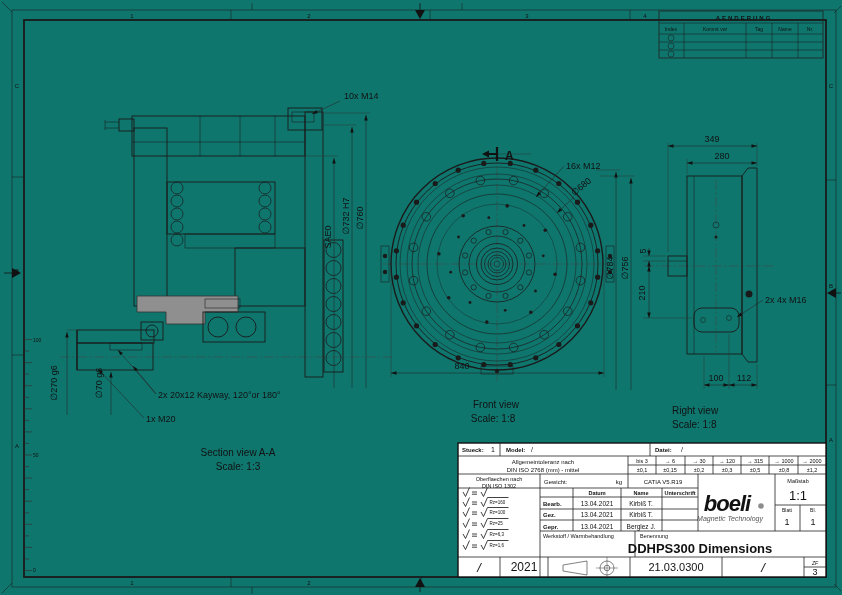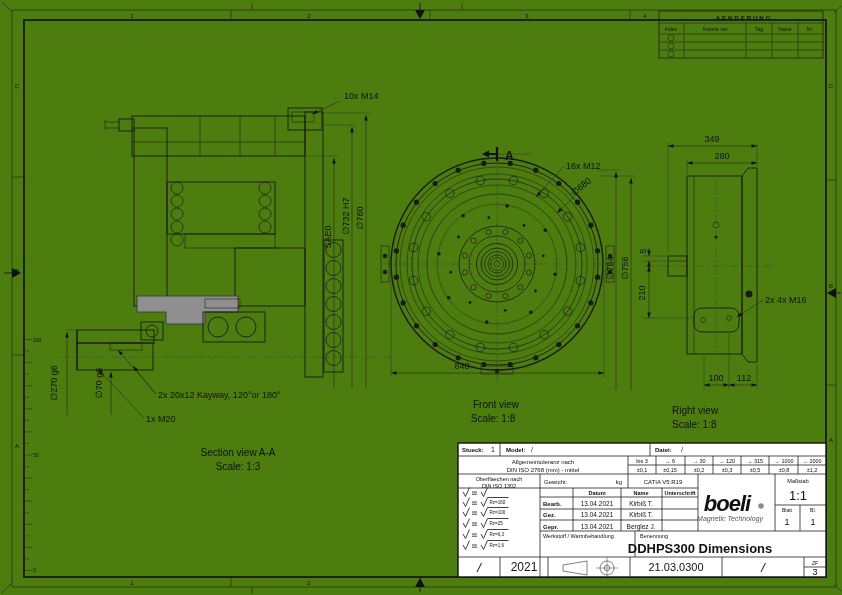--- a/index.html
+++ b/index.html
@@ -1,16 +1,16 @@
 <!DOCTYPE html>
 <html><head>
 <meta charset="utf-8">
 <style>
   html,body{margin:0;padding:0;background:#fff;}
-  .sheet{position:relative;width:842px;height:595px;background:#4d7c0f;overflow:hidden;}
+  .sheet{position:relative;width:842px;height:595px;background:#0f766e;overflow:hidden;}
   svg text{font-family:"Liberation Sans",sans-serif;fill:#111;}
   .t45{font-size:4.5px}.t5{font-size:5px}.t55{font-size:5.5px}.t6{font-size:6px}
   .t65{font-size:6.5px}.t7{font-size:7px}.t9{font-size:9px}.t10{font-size:10px}
   .t11{font-size:11px}.t12{font-size:12px}.t13{font-size:13px}
   .b{font-weight:bold}.i{font-style:italic}.mid{text-anchor:middle}.end{text-anchor:end}
   .ls2{letter-spacing:2px}.gray{fill:#555}
   .logo{font-size:22px;font-weight:bold;font-style:italic;letter-spacing:-1px}
   .cl{stroke:#444;stroke-width:.5;stroke-dasharray:10 2.5 2 2.5;fill:none}
   .o{stroke:#1a1a1a;stroke-width:.9;fill:none}
   .o2{stroke:#1a1a1a;stroke-width:.55;fill:none}

